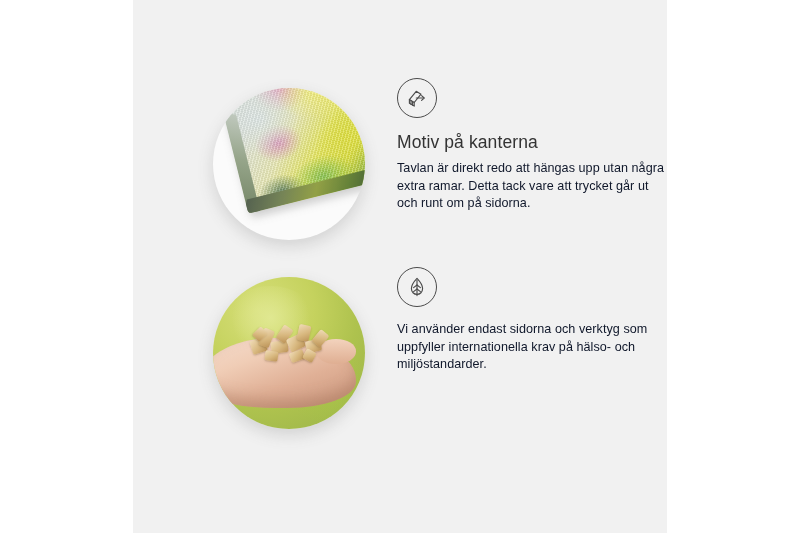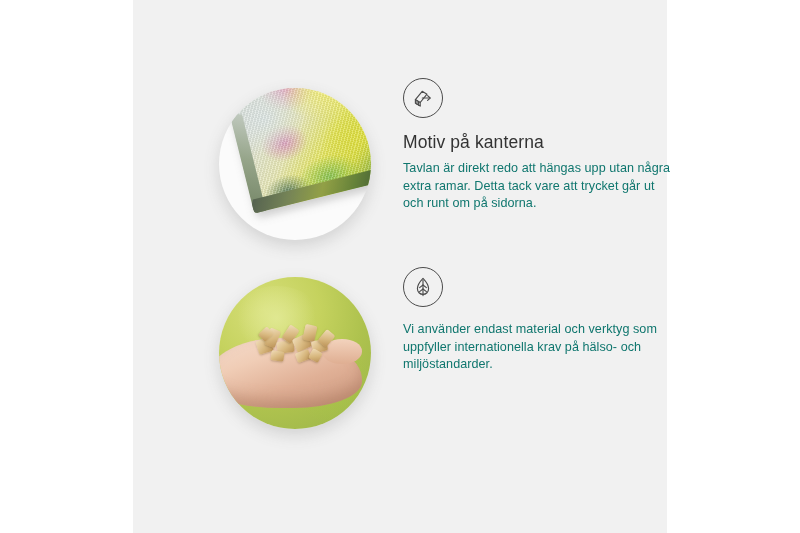--- a/index.html
+++ b/index.html
@@ -27,21 +27,21 @@
     position: absolute;
     left: 133px;
     top: 0;
     width: 534px;
     height: 533px;
     background: #f1f1f1;
   }
 
   .feature {
     position: absolute;
-    left: 16px;
+    left: 10px;
     width: 554px;
     padding-left: 12px;
   }
   .feature-1 { top: 78px; height: 175px; }
   .feature-2 { top: 267px; height: 175px; }
 
   
   .photo-wrap {
     position: absolute;
     left: 70px;
@@ -189,21 +189,21 @@
     font-size: 17.5px;
     font-weight: 400;
     color: #333333;
     letter-spacing: .1px;
     line-height: 1.2;
   }
   .feat-desc {
     margin: 0;
     font-size: 12.6px;
     font-weight: 400;
-    color: #0f766e;
+    color: #0f172a;
     line-height: 17.5px;
     letter-spacing: .05px;
   }
 </style>
 </head>
 <body>
 
 <div class="stage">
 
   <div class="panel">
@@ -266,18 +266,18 @@
         <div class="icon-badge">
           <svg width="24" height="24" viewBox="0 0 24 24" fill="none" stroke="#4b4b4b" stroke-width="1.15" stroke-linecap="round" stroke-linejoin="round">
             <path d="M12 3.4 C8.3 7.3 6.4 10.6 6.4 13.6 C6.4 16.9 8.9 19.4 12 19.4 C15.1 19.4 17.6 16.9 17.6 13.6 C17.6 10.6 15.7 7.3 12 3.4 Z"></path>
             <path d="M12 5.4 L12 20.6"></path>
             <path d="M12 10.0 L8.6 12.6"></path>
             <path d="M12 10.0 L15.4 12.6"></path>
             <path d="M12 14.0 L8.6 16.6"></path>
             <path d="M12 14.0 L15.4 16.6"></path>
           </svg>
         </div>
-        <p class="feat-desc">Vi använder endast material och verktyg som uppfyller internationella krav på hälso- och miljöstandarder.</p>
+        <p class="feat-desc">Vi använder endast sidorna och verktyg som uppfyller internationella krav på hälso- och miljöstandarder.</p>
       </div>
     </section>
 
   </div>
 </div>
 
 </body></html>

